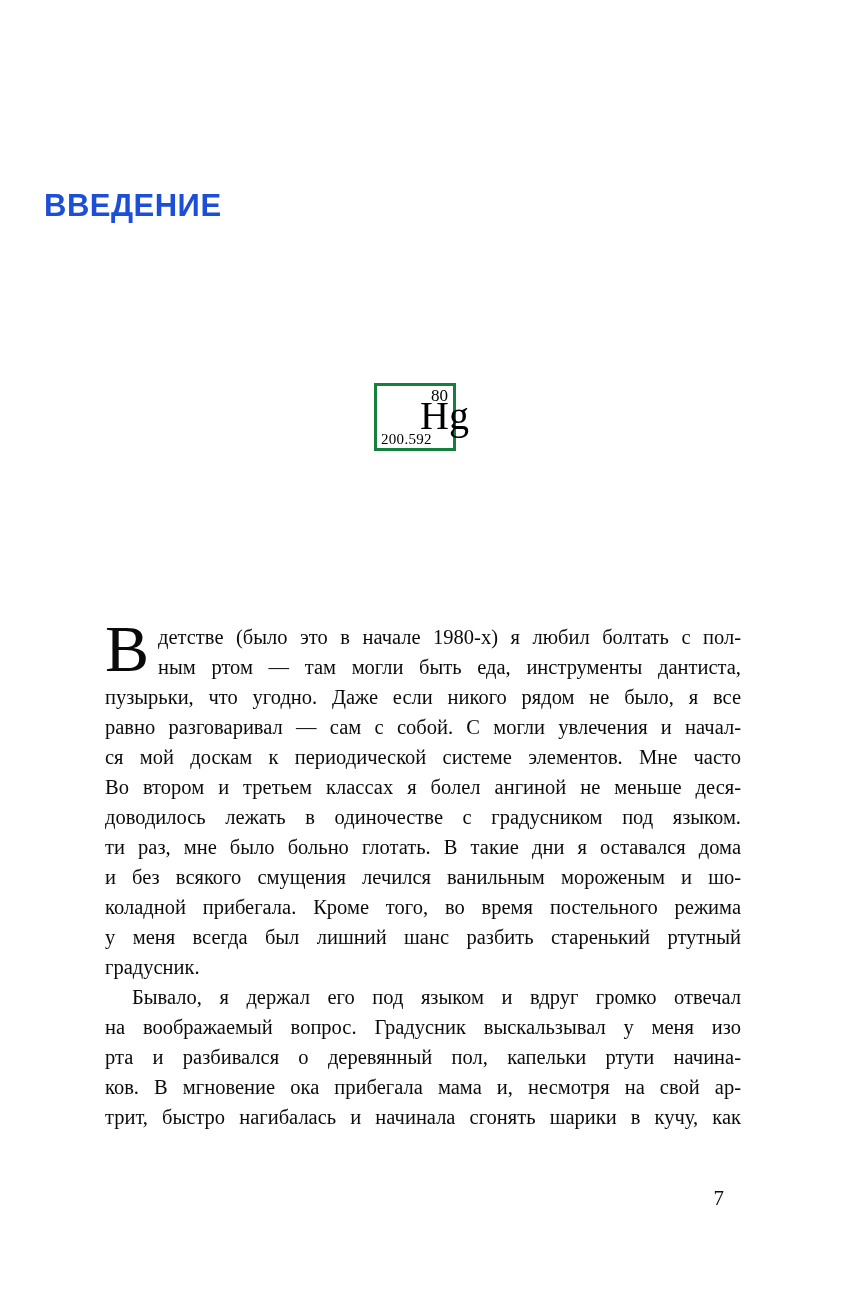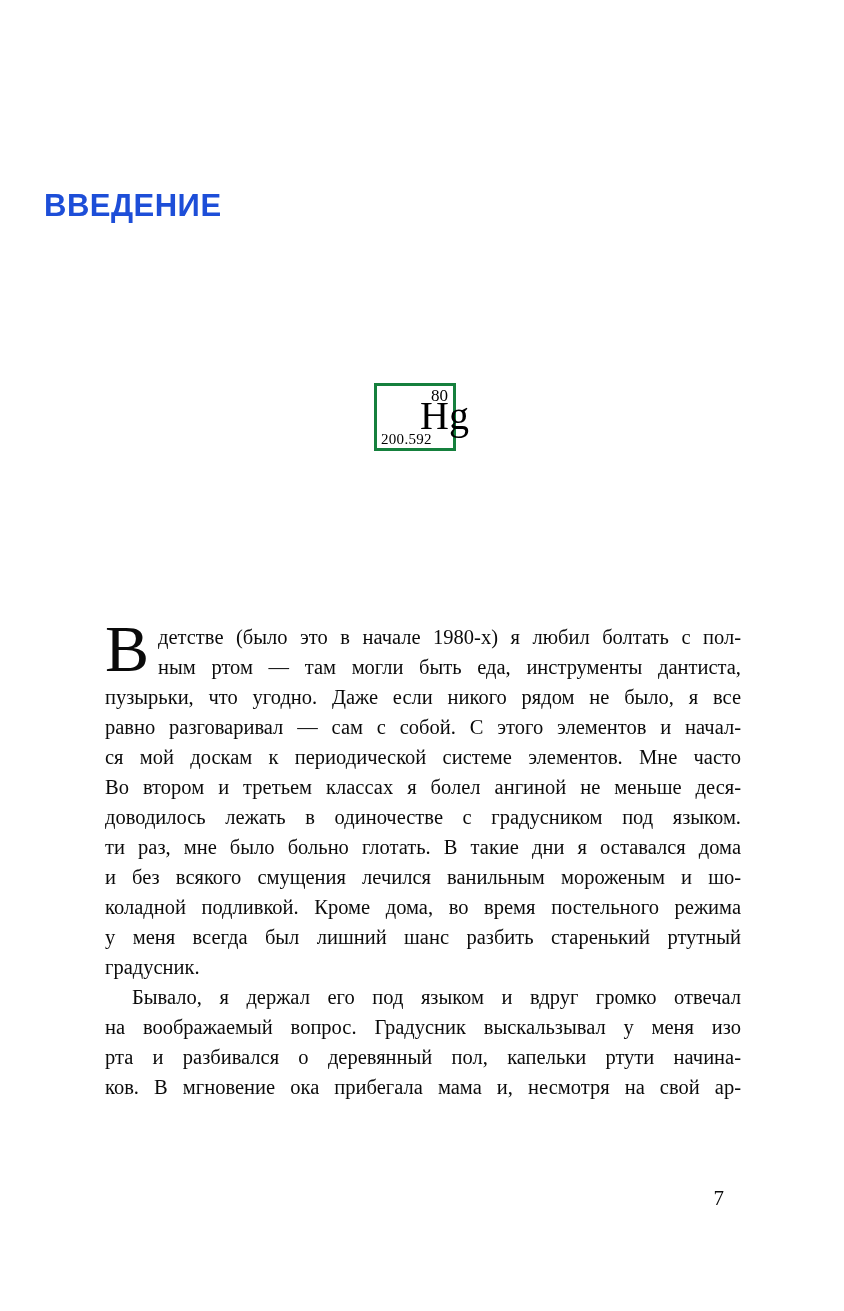--- a/index.html
+++ b/index.html
@@ -105,33 +105,34 @@
     <span class="symbol">Hg</span>
     <span class="atomic-mass">200.592</span>
   </div>
 
   <div class="body-text">
     <div class="para">
       <span class="dropcap">В</span>
     <div class="line">детстве (было это в начале 1980-х) я любил болтать с пол-</div>
         <div class="line">ным ртом — там могли быть еда, инструменты дантиста,</div>
         <div class="line">пузырьки, что угодно. Даже если никого рядом не было, я все</div>
-        <div class="line">равно разговаривал — сам с собой. С этого элементов и начал-</div>
+        <div class="line">равно разговаривал — сам с собой. С могли увлечения и начал-</div>
         <div class="line">ся мой доскам к периодической системе элементов. Мне часто</div>
         <div class="line">Во втором и третьем классах я болел ангиной не меньше деся-</div>
         <div class="line">доводилось лежать в одиночестве с градусником под языком.</div>
         <div class="line">ти раз, мне было больно глотать. В такие дни я оставался дома</div>
         <div class="line">и без всякого смущения лечился ванильным мороженым и шо-</div>
-        <div class="line">коладной подливкой. Кроме дома, во время постельного режима</div>
+        <div class="line">коладной прибегала. Кроме того, во время постельного режима</div>
         <div class="line">у меня всегда был лишний шанс разбить старенький ртутный</div>
         <div class="line last">градусник.</div>
       </div>
     <div class="para">
         <div class="line indent">Бывало, я держал его под языком и вдруг громко отвечал</div>
         <div class="line">на воображаемый вопрос. Градусник выскальзывал у меня изо</div>
         <div class="line">рта и разбивался о деревянный пол, капельки ртути начина-</div>
         <div class="line">ков. В мгновение ока прибегала мама и, несмотря на свой ар-</div>
+        <div class="line">трит, быстро нагибалась и начинала сгонять шарики в кучу, как</div>
       </div>
   </div>
 
   <div class="page-number">7</div>
 
 </div>
 
 </body></html>

